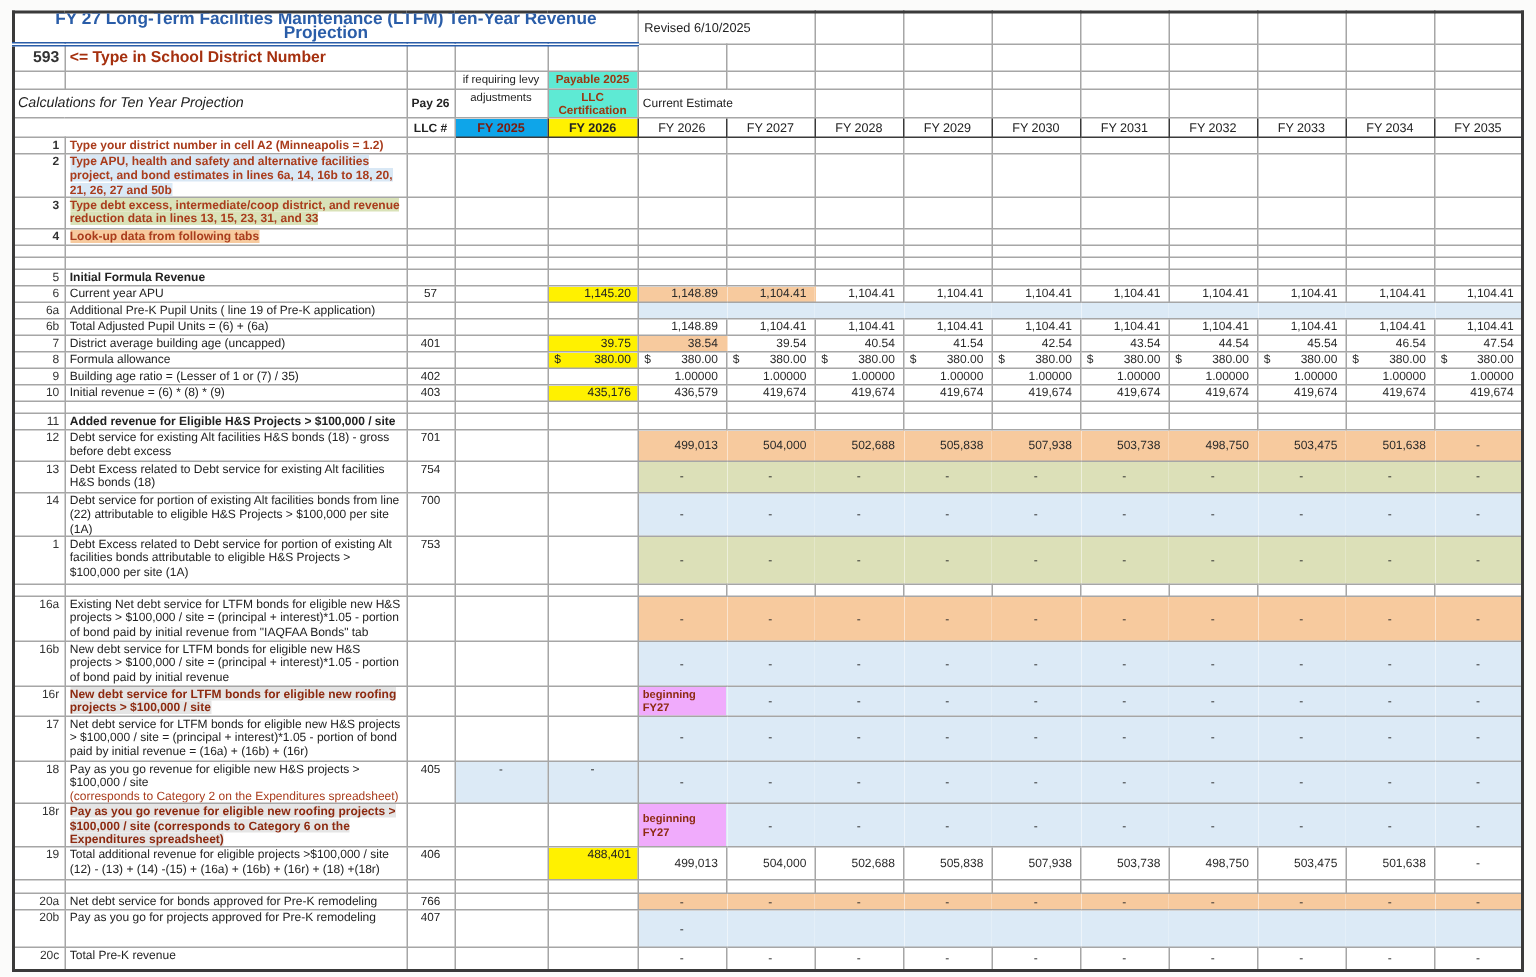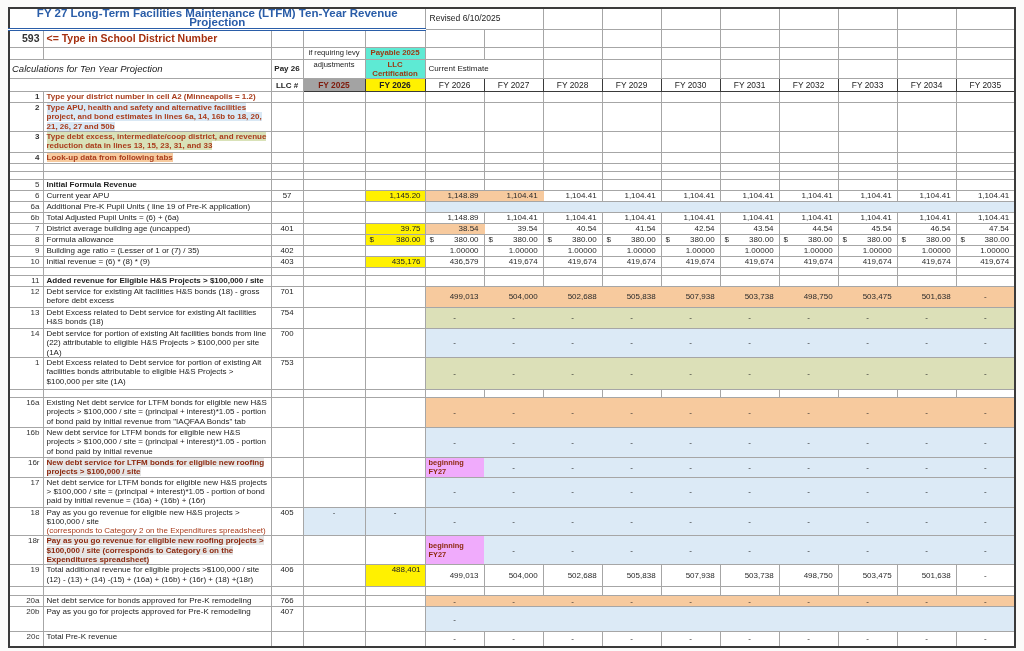--- a/index.html
+++ b/index.html
@@ -20,21 +20,21 @@
   td.title{color:#2a5da8;font-weight:bold;font-size:11.5px;text-align:center;vertical-align:middle;
            border-bottom:3px double #2a5da8;}
   td.revised{font-weight:normal;font-size:8.5px;padding-left:4px;vertical-align:middle;margin-left:28px;}
   .r593{color:#a5300f;font-weight:bold;font-size:10.5px;vertical-align:middle;}
   td.crookston{color:#a5300f;font-weight:bold;font-size:9px;padding-left:12px;vertical-align:middle;}
   td.calc{font-style:italic;font-size:9.5px;vertical-align:middle;}
   td.bold8{font-weight:bold;font-size:8px;text-align:center;vertical-align:middle;}
   td.payh{background:#5eead4;color:#9c3812;text-align:center;font-weight:bold;font-size:7.8px;vertical-align:middle;}
   td.ce{font-size:8px;padding-left:3px;vertical-align:middle;}
   td.fyh{text-align:center;font-size:8.4px;vertical-align:middle;border:1.5px solid #3a3a3a;}
-  td.redcell{background:#a3a3a3;color:#7e1a0b;text-align:center;font-weight:bold;font-size:8.4px;
+  td.redcell{background:#0ea5e9;color:#7e1a0b;text-align:center;font-weight:bold;font-size:8.4px;
              vertical-align:middle;border:1.5px solid #3a3a3a;}
   td.ycell{background:#fff100;text-align:center;font-weight:bold;font-size:8.4px;vertical-align:middle;
            border:1.5px solid #3a3a3a;}
   
   .y{background:#fff100;}
   .o{background:#f7ca9e;border-left-color:#f7ca9e;border-right-color:#f7ca9e;}
   .bb{background:#dceaf6;}
   .band-o{background:#f7ca9e;border-left-color:#f7ca9e;border-right-color:#f7ca9e;}
   .band-g{background:#dce0b8;border-left-color:#dce0b8;border-right-color:#dce0b8;}
   .band-b{background:#dceaf6;border-left-color:#dceaf6;border-right-color:#dceaf6;}

